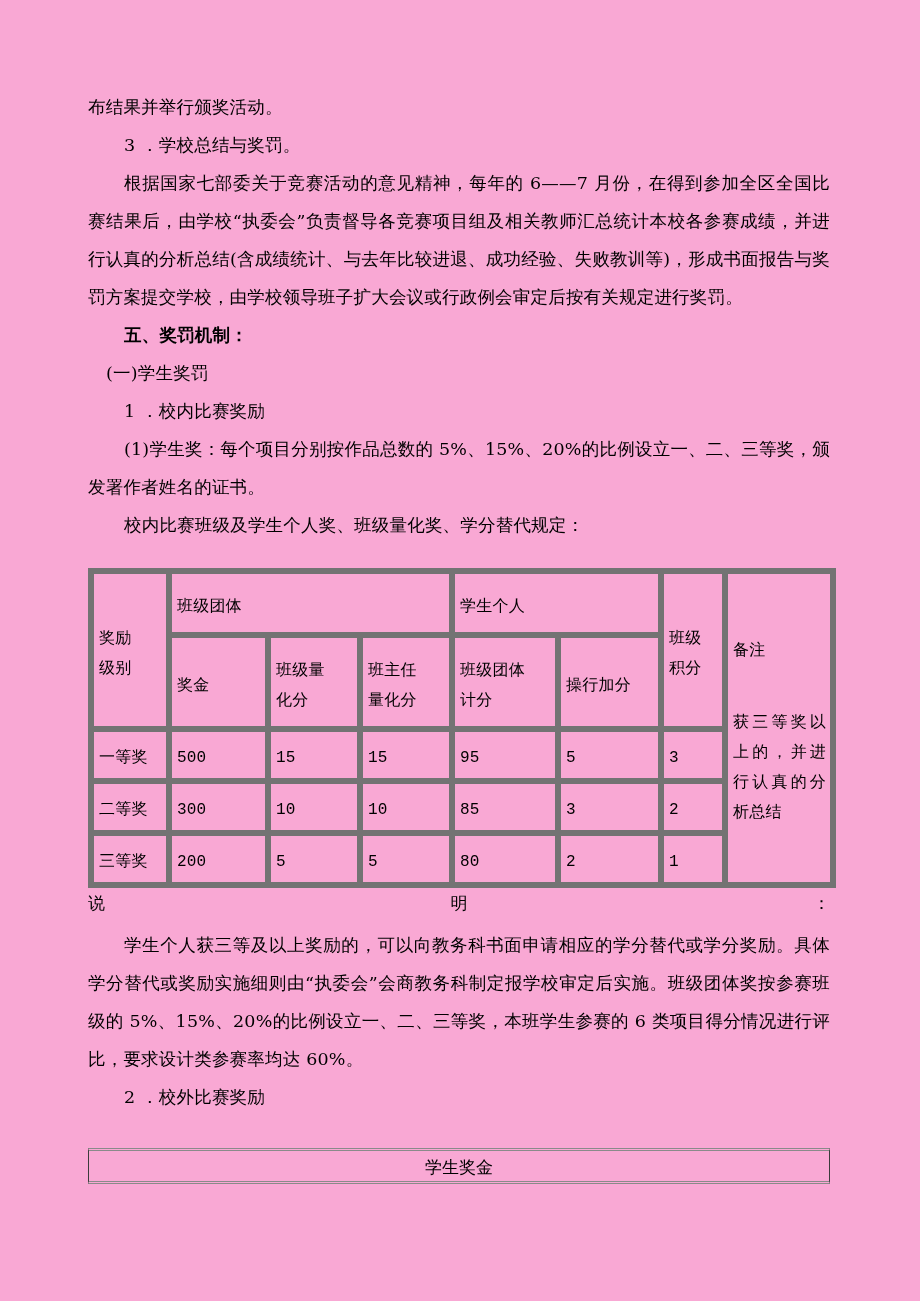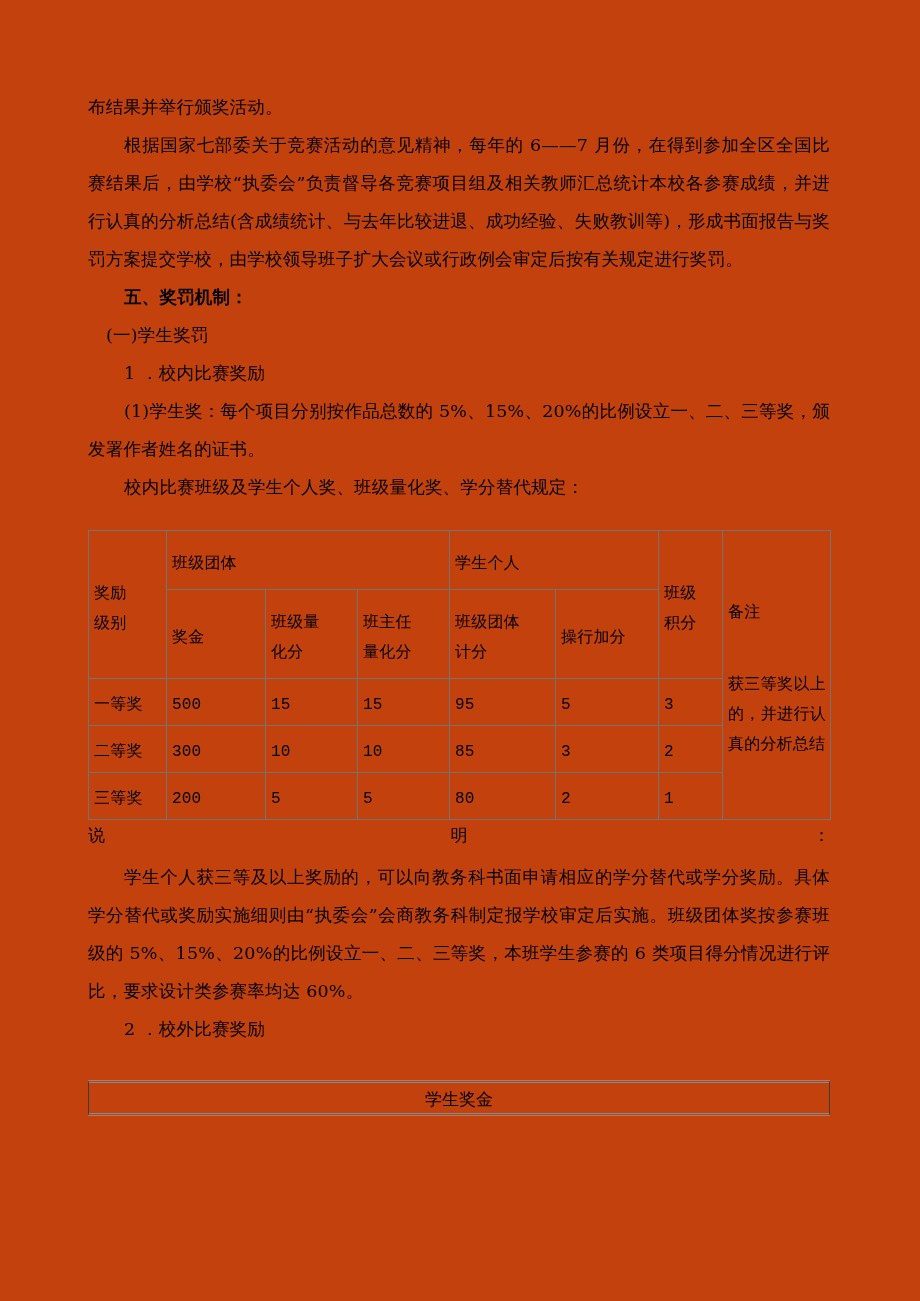--- a/index.html
+++ b/index.html
@@ -8,21 +8,21 @@
     background: #ffffff;
   }
   body {
     font-family: "DejaVu Serif", "Liberation Serif", serif;
     color: #000000;
   }
   .page {
     position: relative;
     width: 920px;
     height: 1301px;
-    background: #c2410c;
+    background: #f9a8d4;
     overflow: hidden;
   }
   .content {
     position: absolute;
     left: 88px;
     top: 88px;
     width: 742px;
   }
   p.para {
     margin: 0 0 0 0;
@@ -47,21 +47,21 @@
   }
   
   table.award-table {
     border-collapse: collapse;
     width: 742px;
     margin: 0;
     table-layout: fixed;
     font-size: 16px;
   }
   table.award-table td {
-    border: 1px solid #737373;
+    border: 6px solid #737373;
     padding: 8px 4px 2px 5px;
     vertical-align: middle;
     line-height: 30px;
     font-size: 16px;
     letter-spacing: 0.2px;
   }
   td.tall-head {
     height: 48px;
     vertical-align: top;
     padding-top: 1px;
@@ -117,20 +117,21 @@
   .spacer-8  { height: 8px; }
 </style>
 </head>
 <body>
 
 <div class="page">
   <div class="content">
 
     <p class="para">布结果并举行颁奖活动。</p>
 
+    <p class="para num-item">3 ．学校总结与奖罚。</p>
 
     <p class="para indent">根据国家七部委关于竞赛活动的意见精神，每年的 6——7 月份，在得到参加全区全国比赛结果后，由学校“执委会”负责督导各竞赛项目组及相关教师汇总统计本校各参赛成绩，并进行认真的分析总结(含成绩统计、与去年比较进退、成功经验、失败教训等)，形成书面报告与奖罚方案提交学校，由学校领导班子扩大会议或行政例会审定后按有关规定进行奖罚。</p>
 
     <p class="para heading">五、奖罚机制：</p>
 
     <p class="para indent-half">(一)学生奖罚</p>
 
     <p class="para num-item">1 ．校内比赛奖励</p>
 
     <p class="para indent">(1)学生奖：每个项目分别按作品总数的 5%、15%、20%的比例设立一、二、三等奖，颁发署作者姓名的证书。</p>

